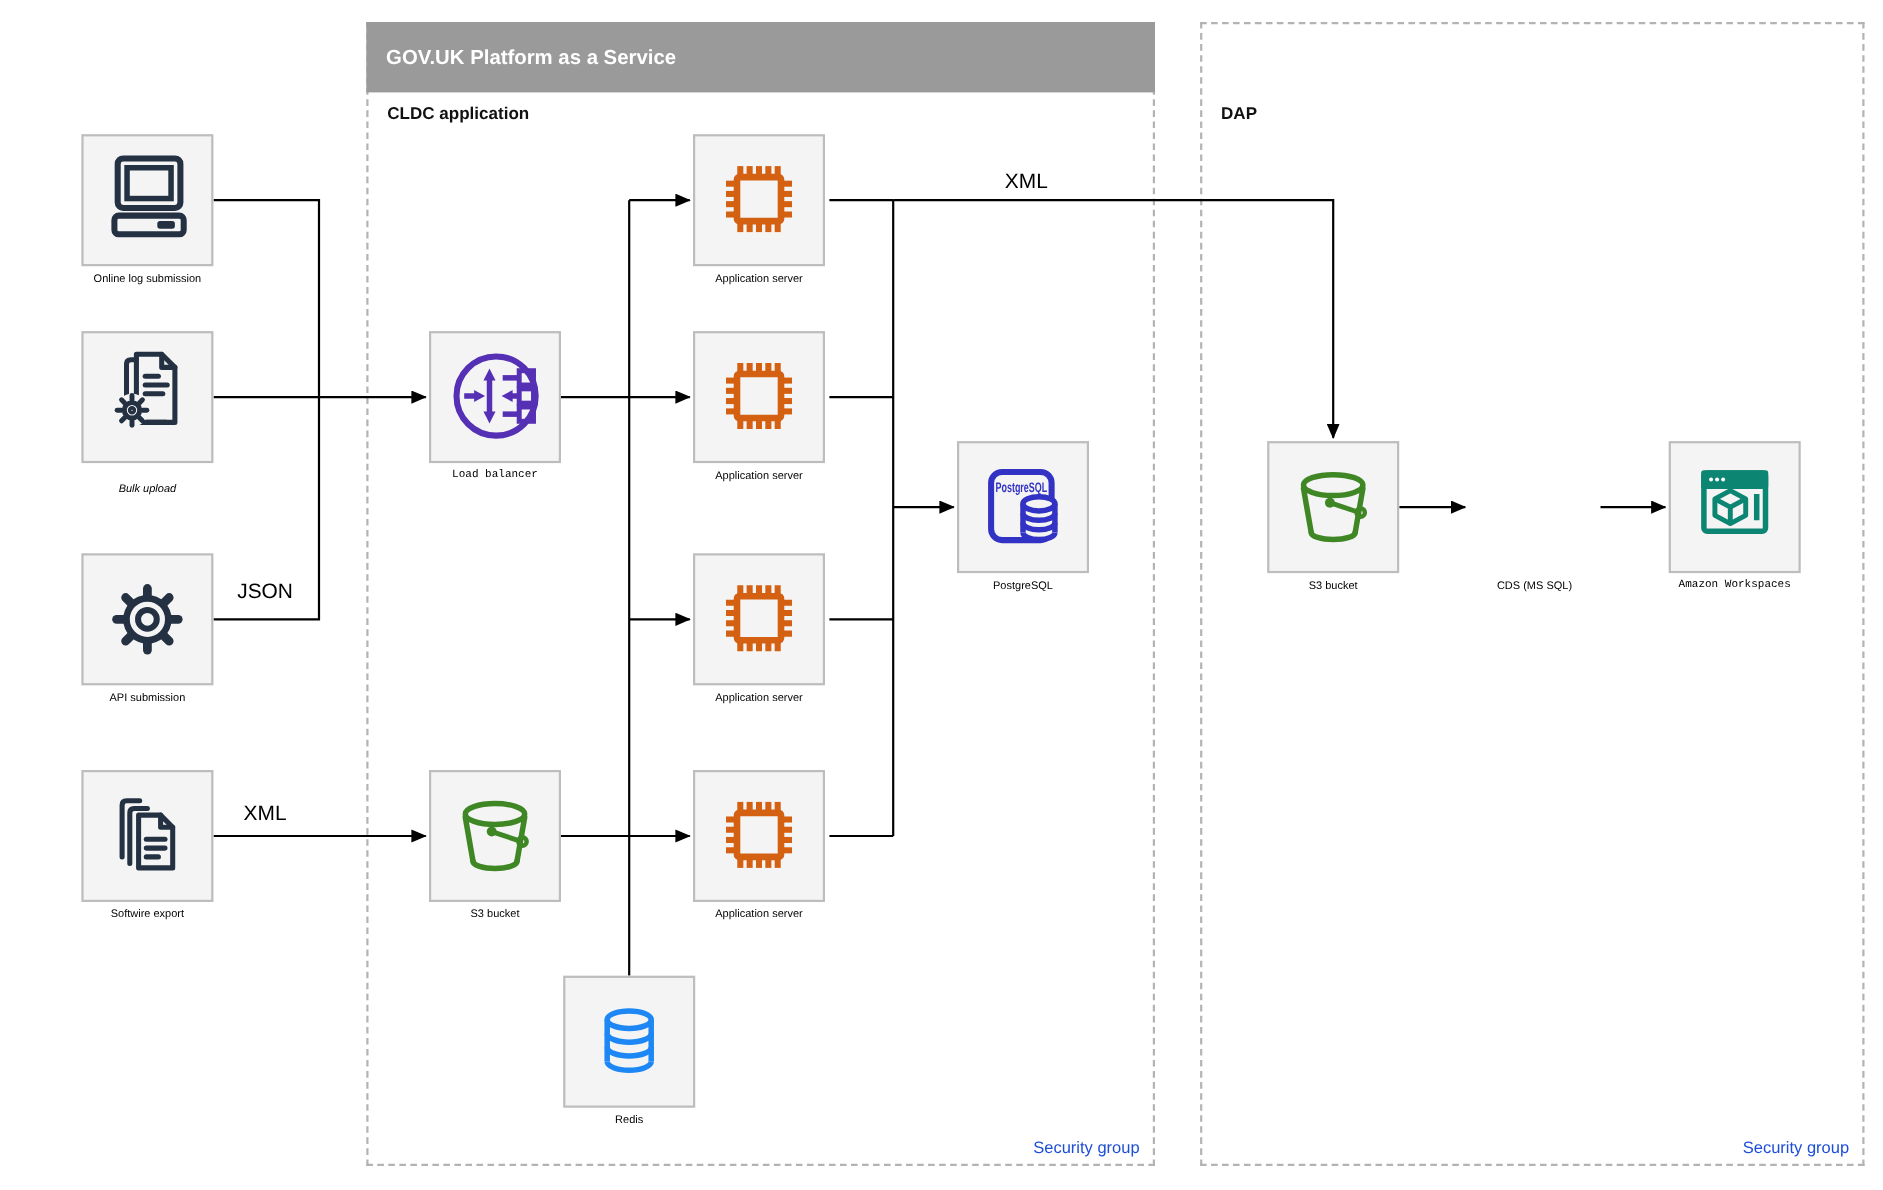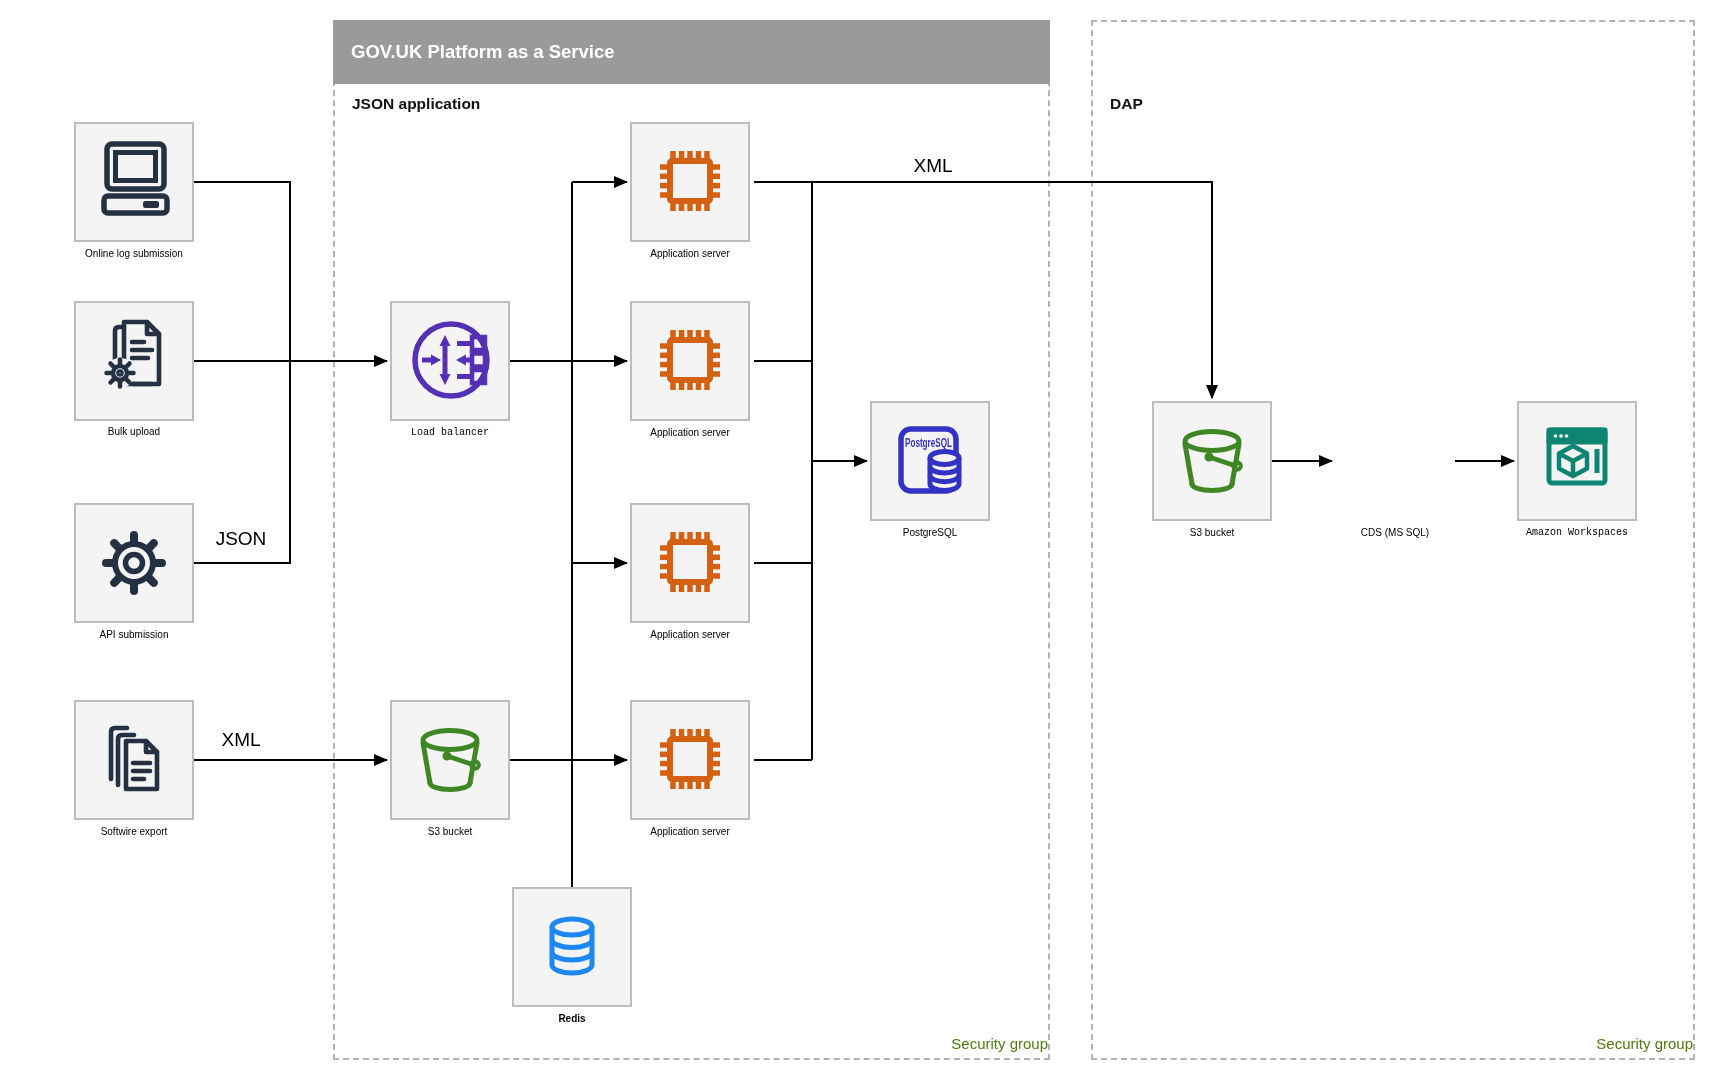--- a/index.html
+++ b/index.html
@@ -7,56 +7,56 @@
           font-family:"Liberation Sans",sans-serif;}
   .wires{position:absolute;left:0;top:0;z-index:1;}
   .container{position:absolute;top:20px;height:1040px;border:2px dashed #b3b3b3;
              box-sizing:border-box;z-index:0;background:transparent;}
   #c-govuk{left:333px;width:717px;}
   #c-aws{left:1091px;width:604px;}
   .container-header{position:absolute;left:-2px;top:-2px;width:calc(100% + 4px);height:64px;
                     background:#9a9a9a;color:#ffffff;font-weight:bold;font-size:18.5px;
                     line-height:64px;padding-left:18px;box-sizing:border-box;}
   .subtitle{position:absolute;left:17px;top:73px;font-weight:bold;font-size:15.5px;color:#111111;}
-  .security{position:absolute;right:0;bottom:6px;font-size:15px;color:#4d7c0f;}
+  .security{position:absolute;right:12px;bottom:6px;font-size:15px;color:#1d4ed8;}
   .node{position:absolute;width:120px;height:120px;background:#f4f4f4;border:2px solid #bdbdbd;
         box-sizing:border-box;z-index:2;}
   .node svg{display:block;margin:7px auto 0;}
   #n-online{left:74px;top:122px;}   #n-bulk{left:74px;top:301px;}
   #n-api{left:74px;top:503px;}      #n-softwire{left:74px;top:700px;}
   #n-lb{left:390px;top:301px;}
   #n-app1{left:630px;top:122px;}    #n-app2{left:630px;top:301px;}
   #n-app3{left:630px;top:503px;}    #n-app4{left:630px;top:700px;}
   #n-pg{left:870px;top:401px;}      #n-s3g{left:390px;top:700px;}
   #n-redis{left:512px;top:887px;}
   #n-s3a{left:1152px;top:401px;}    #n-cds{left:1335px;top:401px;}  #n-ws{left:1517px;top:401px;}
   .node-label{position:absolute;width:240px;text-align:center;font-size:10px;color:#000000;z-index:3;}
-  #l-online{left:14px;top:248px;}   #l-bulk{left:14px;top:426px;}
+  #l-online{left:14px;top:248px;}   #l-bulk{left:14px;top:439px;font-style:italic;}
   #l-api{left:14px;top:629px;}      #l-softwire{left:14px;top:826px;}
   #l-lb{left:330px;top:427px;font-family:Liberation Mono, monospace;}
   #l-app1{left:570px;top:248px;}    #l-app2{left:570px;top:427px;}
   #l-app3{left:570px;top:629px;}    #l-app4{left:570px;top:826px;}
   #l-pg{left:810px;top:527px;}      #l-s3g{left:330px;top:826px;}
-  #l-redis{left:452px;top:1013px;font-weight:bold;}
+  #l-redis{left:452px;top:1013px;}
   #l-s3a{left:1092px;top:527px;}    #l-cds{left:1275px;top:527px;}  #l-ws{left:1457px;top:527px;font-family:Liberation Mono, monospace;}
   .edge-label{position:absolute;width:86px;text-align:center;font-size:19px;color:#000000;z-index:3;}
   #el-json{left:198px;top:528px;}
   #el-xml1{left:198px;top:729px;}
   #el-xml2{left:890px;top:155px;}
 </style>
 </head>
 <body>
 
 <div class="canvas">
 
   <div class="container" id="c-govuk">
     <div class="container-header">
       <span>GOV.UK Platform as a Service</span>
     </div>
-    <div class="subtitle">JSON application</div>
+    <div class="subtitle">CLDC application</div>
     <div class="security">Security group</div>
   </div>
   <div class="container" id="c-aws">
     <div class="subtitle">DAP</div>
     <div class="security">Security group</div>
   </div>
 
   <svg class="wires" width="1712" height="1082" viewBox="0 0 1712 1082">
     <defs>
       <marker id="arw" viewBox="0 0 14 12" markerWidth="14" markerHeight="12" refX="13" refY="6" orient="auto" markerUnits="userSpaceOnUse">

